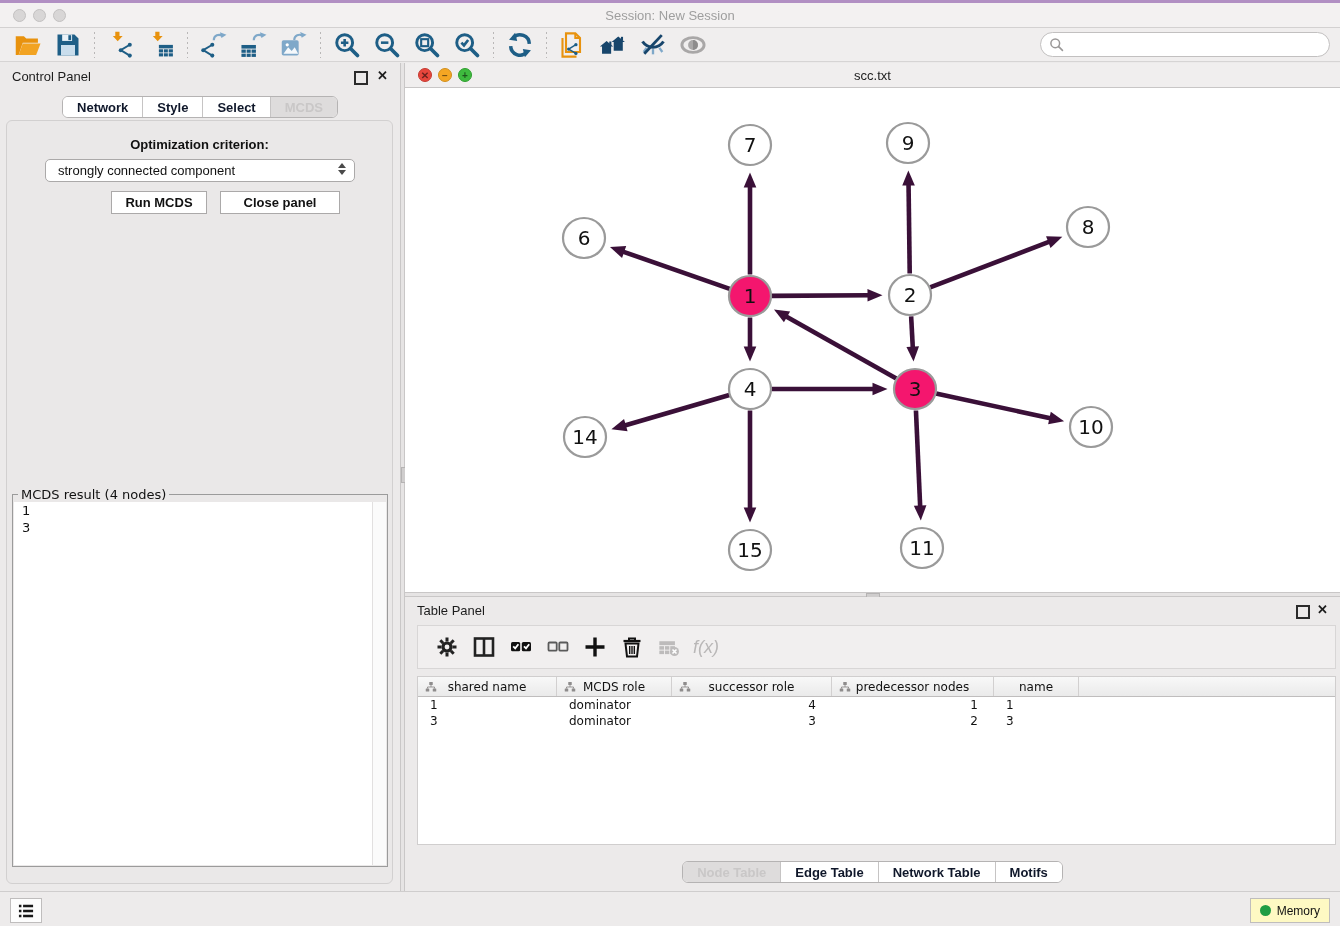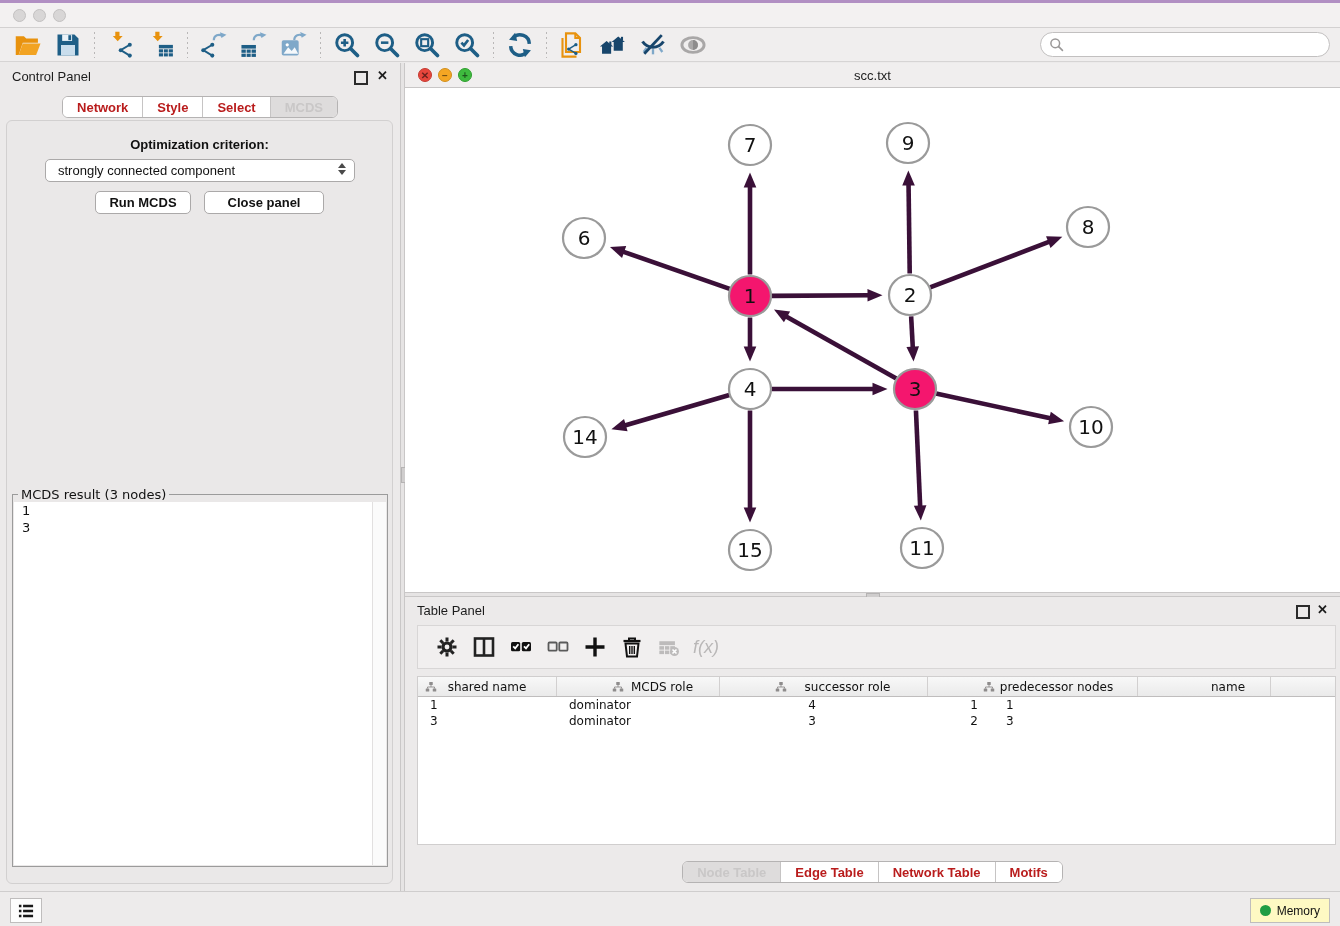--- a/index.html
+++ b/index.html
@@ -18,31 +18,31 @@
   #search-box input{border:none;outline:none;flex:1;font-size:13px;background:transparent;margin-left:5px;}
   
   #control-panel{position:absolute;left:0;top:63px;width:400px;height:828px;background:#ECEAEA;}
   .panel-header{position:relative;height:26px;}
   .panel-title{position:absolute;left:12px;top:6px;font-size:13px;color:#1C1C1C;}
   .float-icon{position:absolute;width:10px;height:10px;border:2px solid #2B2B2B;top:8px;}
   .close-icon{position:absolute;top:5px;font-size:13px;font-weight:bold;color:#1C1C1C;}
   #cp-float{right:32px;} #cp-close{right:12px;}
   #cp-tabs{position:absolute;left:0;top:33px;width:400px;height:22px;display:flex;justify-content:center;}
   .tabgrp{display:flex;border:1px solid #B5B3B3;border-radius:6px;overflow:hidden;height:22px;box-sizing:border-box;background:#fff;}
-  .tab{font-size:13px;font-weight:700;color:#b91c1c;background:#fff;display:flex;align-items:center;justify-content:center;padding:0 14px;border-right:1px solid #C6C4C4;cursor:default;}
+  .tab{font-size:13px;font-weight:700;color:#0f172a;background:#fff;display:flex;align-items:center;justify-content:center;padding:0 14px;border-right:1px solid #C6C4C4;cursor:default;}
   .tab:last-child{border-right:none;text-align:right;}
   .tab.selected{background:#DEDCDC;color:#C9C7C7;}
   #cp-body{position:absolute;left:6px;top:57px;width:387px;height:764px;background:#EAE8E8;border:1px solid #D2D0D0;border-radius:6px;box-sizing:border-box;}
   #opt-label{position:absolute;left:0;right:0;top:16px;text-align:center;font-size:13px;font-weight:700;color:#111;}
   #opt-select{position:absolute;left:38px;top:38px;width:310px;height:23px;background:#fff;border:1px solid #ABA9A9;border-radius:5px;box-sizing:border-box;display:flex;align-items:center;font-size:13px;color:#111;padding-left:12px;}
   .stepper{position:absolute;right:8px;top:3px;display:flex;flex-direction:column;gap:2px;}
   .stepper b{width:0;height:0;border-left:4px solid transparent;border-right:4px solid transparent;}
   .step-up{border-bottom:5px solid #4A4A4A;}
   .step-dn{border-top:5px solid #4A4A4A;}
-  .aqua-btn{position:absolute;top:70px;height:23px;background:#fff;border:1px solid #ABA9A9;border-radius:5px;font-size:13px;font-weight:700;color:#111;font-family:"Liberation Sans",sans-serif;}
+  .aqua-btn{position:absolute;top:70px;height:23px;background:#fff;border:1px solid #ABA9A9;border-radius:0;font-size:13px;font-weight:700;color:#111;font-family:"Liberation Sans",sans-serif;margin-left:16px;}
   #run-btn{left:88px;width:96px;}
   #close-btn{left:197px;width:120px;}
   #result-group{position:absolute;left:5px;top:366px;width:374px;height:378px;border:1px solid #9B9B9B;margin:0;padding:0;}
   #result-group legend{font-size:13px;color:#111;margin-left:5px;padding:0 3px;font-family:"DejaVu Sans",sans-serif;}
   #result-area{position:absolute;left:1px;right:1px;top:0;bottom:1px;background:#fff;overflow:hidden;}
   .result-line{font-family:"DejaVu Sans",sans-serif;font-size:13px;color:#111;padding-left:8px;height:17px;line-height:17px;}
   .vscroll{position:absolute;right:0;top:0;bottom:0;width:13px;background:#FBFBFB;border-left:1px solid #E2E0E0;}
   
   #v-splitter{position:absolute;left:400px;top:63px;width:5px;height:828px;background:#E6E4E4;border-left:1px solid #C9C7C7;border-right:1px solid #C9C7C7;box-sizing:border-box;}
   #v-grip{position:absolute;left:0;top:404px;width:5px;height:16px;background:#CFCDCD;border:1px solid #B5B3B3;box-sizing:border-box;}
@@ -54,21 +54,21 @@
   .nw-light{position:absolute;top:5px;width:14px;height:14px;border-radius:50%;box-sizing:border-box;font-size:10px;font-weight:bold;display:flex;align-items:center;justify-content:center;color:rgba(0,0,0,.55);}
   #nw-title{position:absolute;left:0;right:0;top:5px;text-align:center;font-size:13px;color:#1C1C1C;}
   #canvas{position:absolute;left:0;top:25px;width:935px;height:504px;background:#fff;}
   
   #table-panel{position:absolute;left:405px;top:597px;width:935px;height:294px;background:#ECEAEA;}
   #tp-float{right:30px;} #tp-close{right:12px;}
   #tp-toolbar{position:absolute;left:12px;top:28px;width:919px;height:44px;background:#F1EFEF;border:1px solid #D8D6D6;box-sizing:border-box;display:flex;align-items:center;padding-left:10px;}
   .tp-icon{width:26px;height:26px;display:flex;align-items:center;justify-content:center;margin:0 5.5px;}
   .fx{font-family:Liberation Sans, sans-serif;font-style:italic;font-size:18px;color:#B9B7B7;margin:0 6px;}
   #tp-table{position:absolute;left:12px;top:79px;width:919px;height:169px;background:#fff;border:1px solid #D0CECE;box-sizing:border-box;overflow:hidden;}
-  #tp-head{display:flex;height:19px;background:linear-gradient(#F8F8F8,#EAEAEA);border-bottom:1px solid #BFBDBD;gap:48px;}
+  #tp-head{display:flex;height:19px;background:linear-gradient(#F8F8F8,#EAEAEA);border-bottom:1px solid #BFBDBD;}
   .th{position:relative;display:flex;align-items:center;justify-content:center;font-family:"DejaVu Sans",sans-serif;font-size:12px;color:#111;border-right:1px solid #D2D0D0;box-sizing:border-box;height:19px;}
   .th .tree{position:absolute;left:7px;top:3.5px;}
   .tr{display:flex;height:16px;}
   .td{font-family:"DejaVu Sans",sans-serif;font-size:12px;color:#111;box-sizing:border-box;height:16px;line-height:16px;overflow:hidden;}
   #tp-tabs{position:absolute;left:0;top:264px;width:935px;display:flex;justify-content:center;}
   
   #status-bar{position:absolute;left:0;top:891px;width:1340px;height:35px;background:#EDEBEB;border-top:1px solid #CFCDCD;box-sizing:border-box;}
   #list-btn{position:absolute;left:10px;top:6px;width:30px;height:23px;background:#FDFDFD;border:1px solid #BFBDBD;display:flex;align-items:center;justify-content:center;}
   #memory-btn{position:absolute;right:10px;top:6px;height:23px;background:#fef9c3;border:1px solid #BFBDBD;display:flex;align-items:center;padding:0 9px;font-size:12px;color:#111;gap:6px;}
   #memory-dot{width:11px;height:11px;border-radius:50%;}
@@ -76,20 +76,21 @@
 </head>
 <body>
 
 <div id="app">
   <div id="top-strip"></div>
 
   <div id="titlebar">
     <span class="tl" style="left:13px"></span>
     <span class="tl" style="left:33px"></span>
     <span class="tl" style="left:53px"></span>
+    <div id="window-title">Session: New Session</div>
   </div>
 
   <div id="main-toolbar">
 
     <div class="tb-icon">
         <svg width="28" height="28" viewBox="0 0 24 24">
           <path d="M1.5 4.5h7l2 2h10v3.5H7.5L4 20.5H1.5z" fill="#E8920E"></path>
           <path d="M7.5 10.8h15.2L19 20.5H4z" fill="#F2A322"></path>
         </svg>
       </div>
@@ -292,21 +293,21 @@
       <div id="opt-select">
         <span>strongly connected component</span>
         <span class="stepper">
             <b class="step-up"></b>
             <b class="step-dn"></b>
           </span>
       </div>
       <button class="aqua-btn" id="run-btn">Run MCDS</button>
       <button class="aqua-btn" id="close-btn">Close panel</button>
       <fieldset id="result-group">
-        <legend>MCDS result (3 nodes)</legend>
+        <legend>MCDS result (4 nodes)</legend>
         <div id="result-area">
           <div id="result-lines">
               <div class="result-line">1</div>
               <div class="result-line">3</div>
             </div>
           <div class="vscroll"></div>
         </div>
       </fieldset>
     </div>
   </div>

